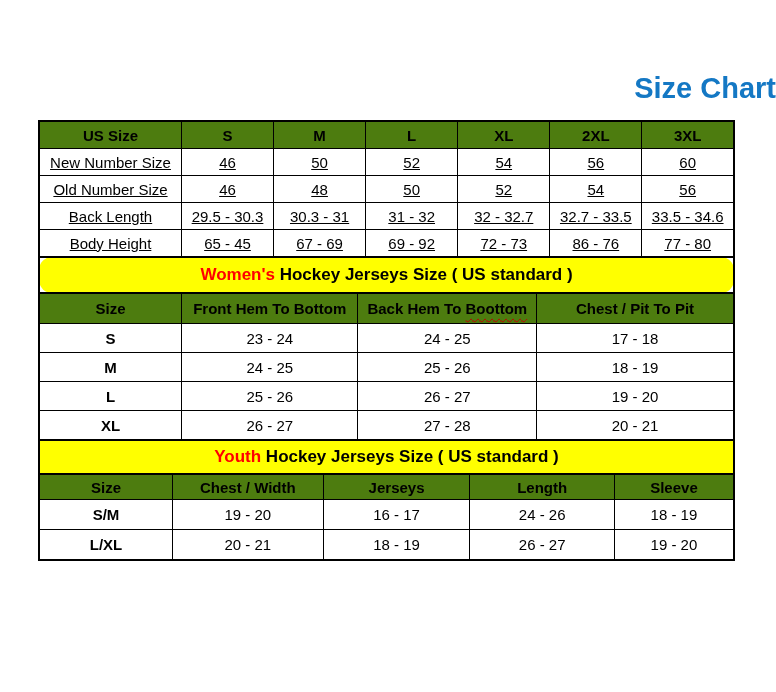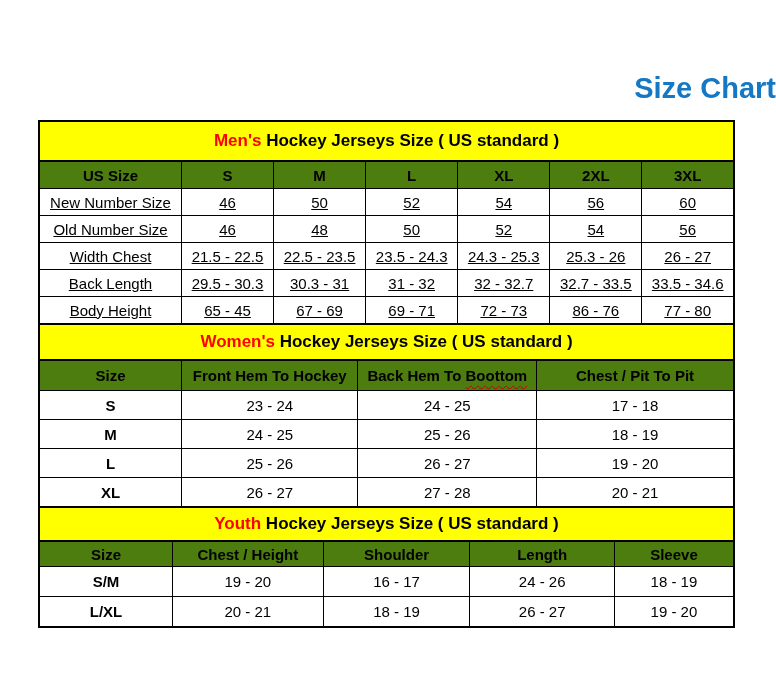--- a/index.html
+++ b/index.html
@@ -43,21 +43,21 @@
     text-decoration-style:wavy;
     text-decoration-color:var(--squiggle-red);
     text-decoration-thickness:1px;
     text-underline-offset:4px;
     text-align:center;
   }
   
   table.mens  .banner-row td{height:38px;}
   table.mens  .header-row th{height:26px;}
   table.mens  .data-row  td{height:26px;text-decoration:underline;}
-  table.womens .banner-row td{height:34px;}
+  table.womens .banner-row td{height:34px;border-radius:13px;}
   table.womens .header-row th{height:29px;}
   table.womens .data-row  td{height:28px;}
   table.youth .banner-row td{height:32px;}
   table.youth .header-row th{height:24px;}
   table.youth .data-row  td{height:29px;}
   
   table.mens col{width:13.25%;}
   table.mens col.c0{width:20.5%;}
   table.womens col.c0{width:20.5%;}
   table.womens col.c1{width:25.4%;}
@@ -79,23 +79,20 @@
       <colgroup>
         <col class="c0">
         <col class="c1">
         <col class="c2">
         <col class="c3">
         <col class="c4">
         <col class="c5">
         <col class="c6">
       </colgroup>
       <tbody>
-        <tr class="banner-row">
-          <td colspan="7" class="banner"><span class="accent">Men's</span><span> Hockey Jerseys Size ( US standard )</span></td>
-        </tr>
         <tr class="header-row">
           <th>US Size</th>
           <th>S</th>
           <th>M</th>
           <th>L</th>
           <th>XL</th>
           <th>2XL</th>
           <th>3XL</th>
         </tr>
         <tr class="data-row">
@@ -110,62 +107,53 @@
         <tr class="data-row">
           <td class="rowlabel">Old Number Size</td>
           <td class="val">46</td>
           <td class="val">48</td>
           <td class="val">50</td>
           <td class="val">52</td>
           <td class="val">54</td>
           <td class="val">56</td>
         </tr>
         <tr class="data-row">
-          <td class="rowlabel">Width Chest</td>
-          <td class="val">21.5 - 22.5</td>
-          <td class="val">22.5 - 23.5</td>
-          <td class="val">23.5 - 24.3</td>
-          <td class="val">24.3 - 25.3</td>
-          <td class="val">25.3 - 26</td>
-          <td class="val">26 - 27</td>
-        </tr>
-        <tr class="data-row">
           <td class="rowlabel">Back Length</td>
           <td class="val">29.5 - 30.3</td>
           <td class="val">30.3 - 31</td>
           <td class="val">31 - 32</td>
           <td class="val">32 - 32.7</td>
           <td class="val">32.7 - 33.5</td>
           <td class="val">33.5 - 34.6</td>
         </tr>
         <tr class="data-row">
           <td class="rowlabel">Body Height</td>
           <td class="val">65 - 45</td>
           <td class="val">67 - 69</td>
-          <td class="val">69 - 71</td>
+          <td class="val">69 - 92</td>
           <td class="val">72 - 73</td>
           <td class="val">86 - 76</td>
           <td class="val">77 - 80</td>
         </tr>
       </tbody>
     </table>
     <table class="size-table womens">
       <colgroup>
         <col class="c0">
         <col class="c1">
         <col class="c2">
         <col class="c3">
       </colgroup>
       <tbody>
         <tr class="banner-row">
           <td colspan="4" class="banner"><span class="accent">Women's</span><span> Hockey Jerseys Size ( US standard )</span></td>
         </tr>
         <tr class="header-row">
           <th>Size</th>
-          <th>Front Hem To Hockey</th>
+          <th>Front Hem To Bottom</th>
           <th>Back Hem To <span class="squiggle">Boottom</span></th>
           <th>Chest / Pit To Pit</th>
         </tr>
         <tr class="data-row">
           <td class="rowlabel bold">S</td>
           <td class="val">23 - 24</td>
           <td class="val">24 - 25</td>
           <td class="val">17 - 18</td>
         </tr>
         <tr class="data-row">
@@ -195,22 +183,22 @@
         <col class="c2">
         <col class="c3">
         <col class="c4">
       </colgroup>
       <tbody>
         <tr class="banner-row">
           <td colspan="5" class="banner"><span class="accent">Youth</span><span> Hockey Jerseys Size ( US standard )</span></td>
         </tr>
         <tr class="header-row">
           <th>Size</th>
-          <th>Chest / Height</th>
-          <th>Shoulder</th>
+          <th>Chest / Width</th>
+          <th>Jerseys</th>
           <th>Length</th>
           <th>Sleeve</th>
         </tr>
         <tr class="data-row">
           <td class="rowlabel bold">S/M</td>
           <td class="val">19 - 20</td>
           <td class="val">16 - 17</td>
           <td class="val">24 - 26</td>
           <td class="val">18 - 19</td>
         </tr>

